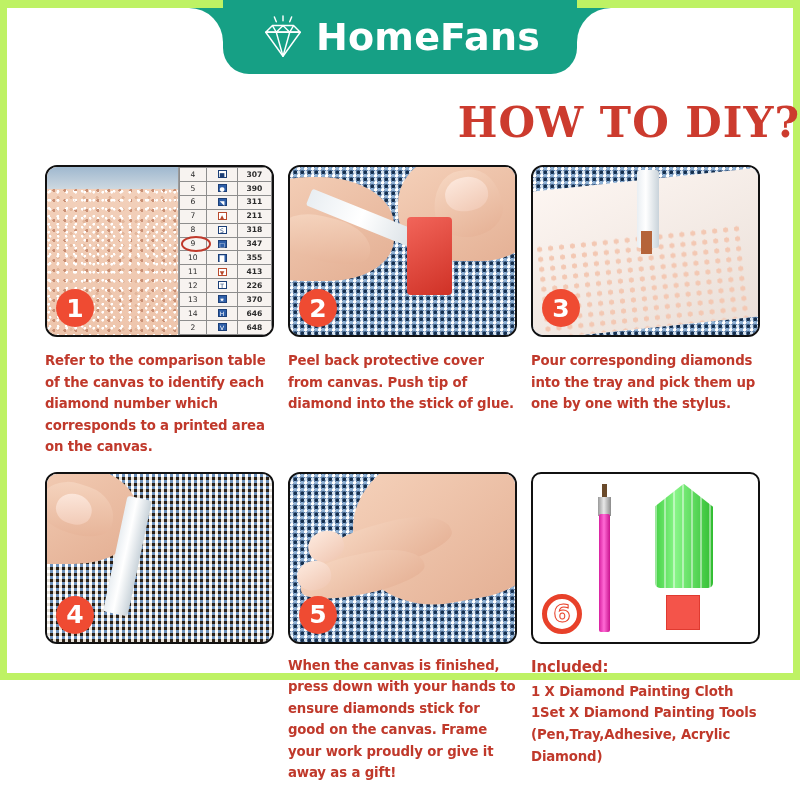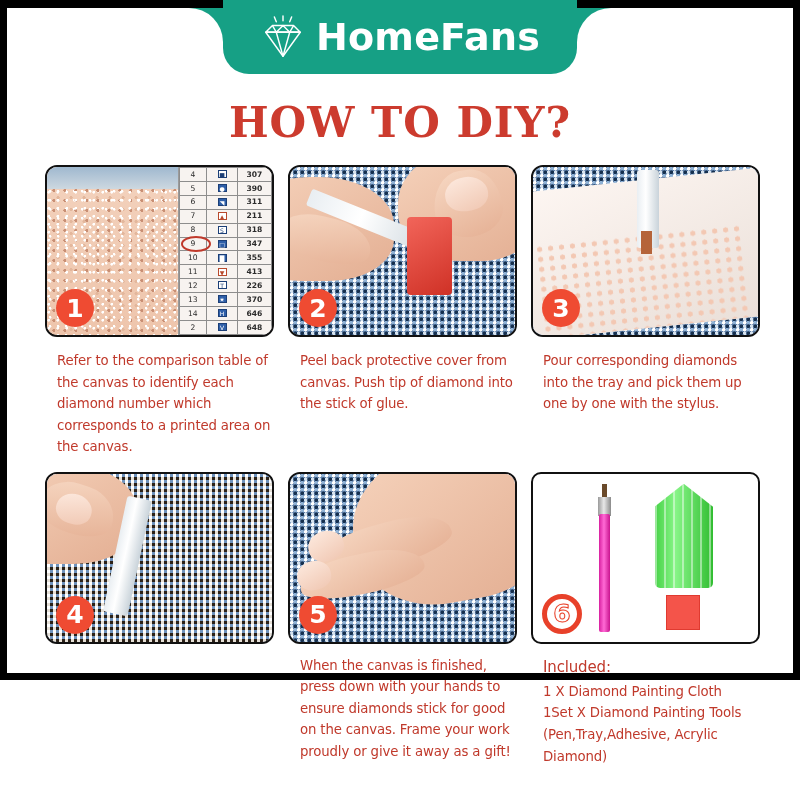--- a/index.html
+++ b/index.html
@@ -7,21 +7,21 @@
     width: 800px; height: 800px;
     font-family: "Liberation Sans", sans-serif;
     background: #ffffff;
     overflow: hidden;
   }
 
   
   #page {
     position: relative;
     width: 800px; height: 680px;
-    background: #000000;
+    background: #bef264;
   }
   #inner {
     position: absolute;
     left: 7px; top: 8px; right: 7px; bottom: 7px;
     background: #ffffff;
   }
 
   
   #header-tab {
     position: absolute;
@@ -54,21 +54,21 @@
     color: #ffffff;
     font-size: 38px;
     font-weight: 700;
     letter-spacing: .2px;
     font-family: "DejaVu Sans", sans-serif;
   }
 
   
   #page-title {
     position: absolute; top: 98px; left: 0; right: 0;
-    text-align: center;
+    text-align: right;
     color: #cc3b2e;
     font-family: "DejaVu Serif", serif;
     font-weight: 700;
     font-size: 42px;
     letter-spacing: 1px;
   }
 
   
   #steps {
     position: absolute;
@@ -104,24 +104,23 @@
     text-shadow: 0 0 1px #e8412a;
     width: 40px; height: 40px;
   }
   .badge.ring .num { color:#ffffff; -webkit-text-stroke: 1px #e8412a; }
 
   .caption {
     margin-top: 13px;
     color: #c0392b;
     font-size: 13.3px;
     line-height: 1.62;
-    font-weight: 400;
+    font-weight: 700;
     font-family: "DejaVu Sans", sans-serif;
     letter-spacing: -.15px;
-    margin-left: 12px;
   }
   .caption.included .lead { display: block; font-size: 15px; margin-bottom: 2px; }
   .row2 .caption { margin-top: 11px; }
 
   
   
   .beads {
     position: absolute; left: 0; top: 0; width: 58%; height: 100%;
     background:
       radial-gradient(circle at 20% 15%, #fff 1.2px, transparent 1.6px),

